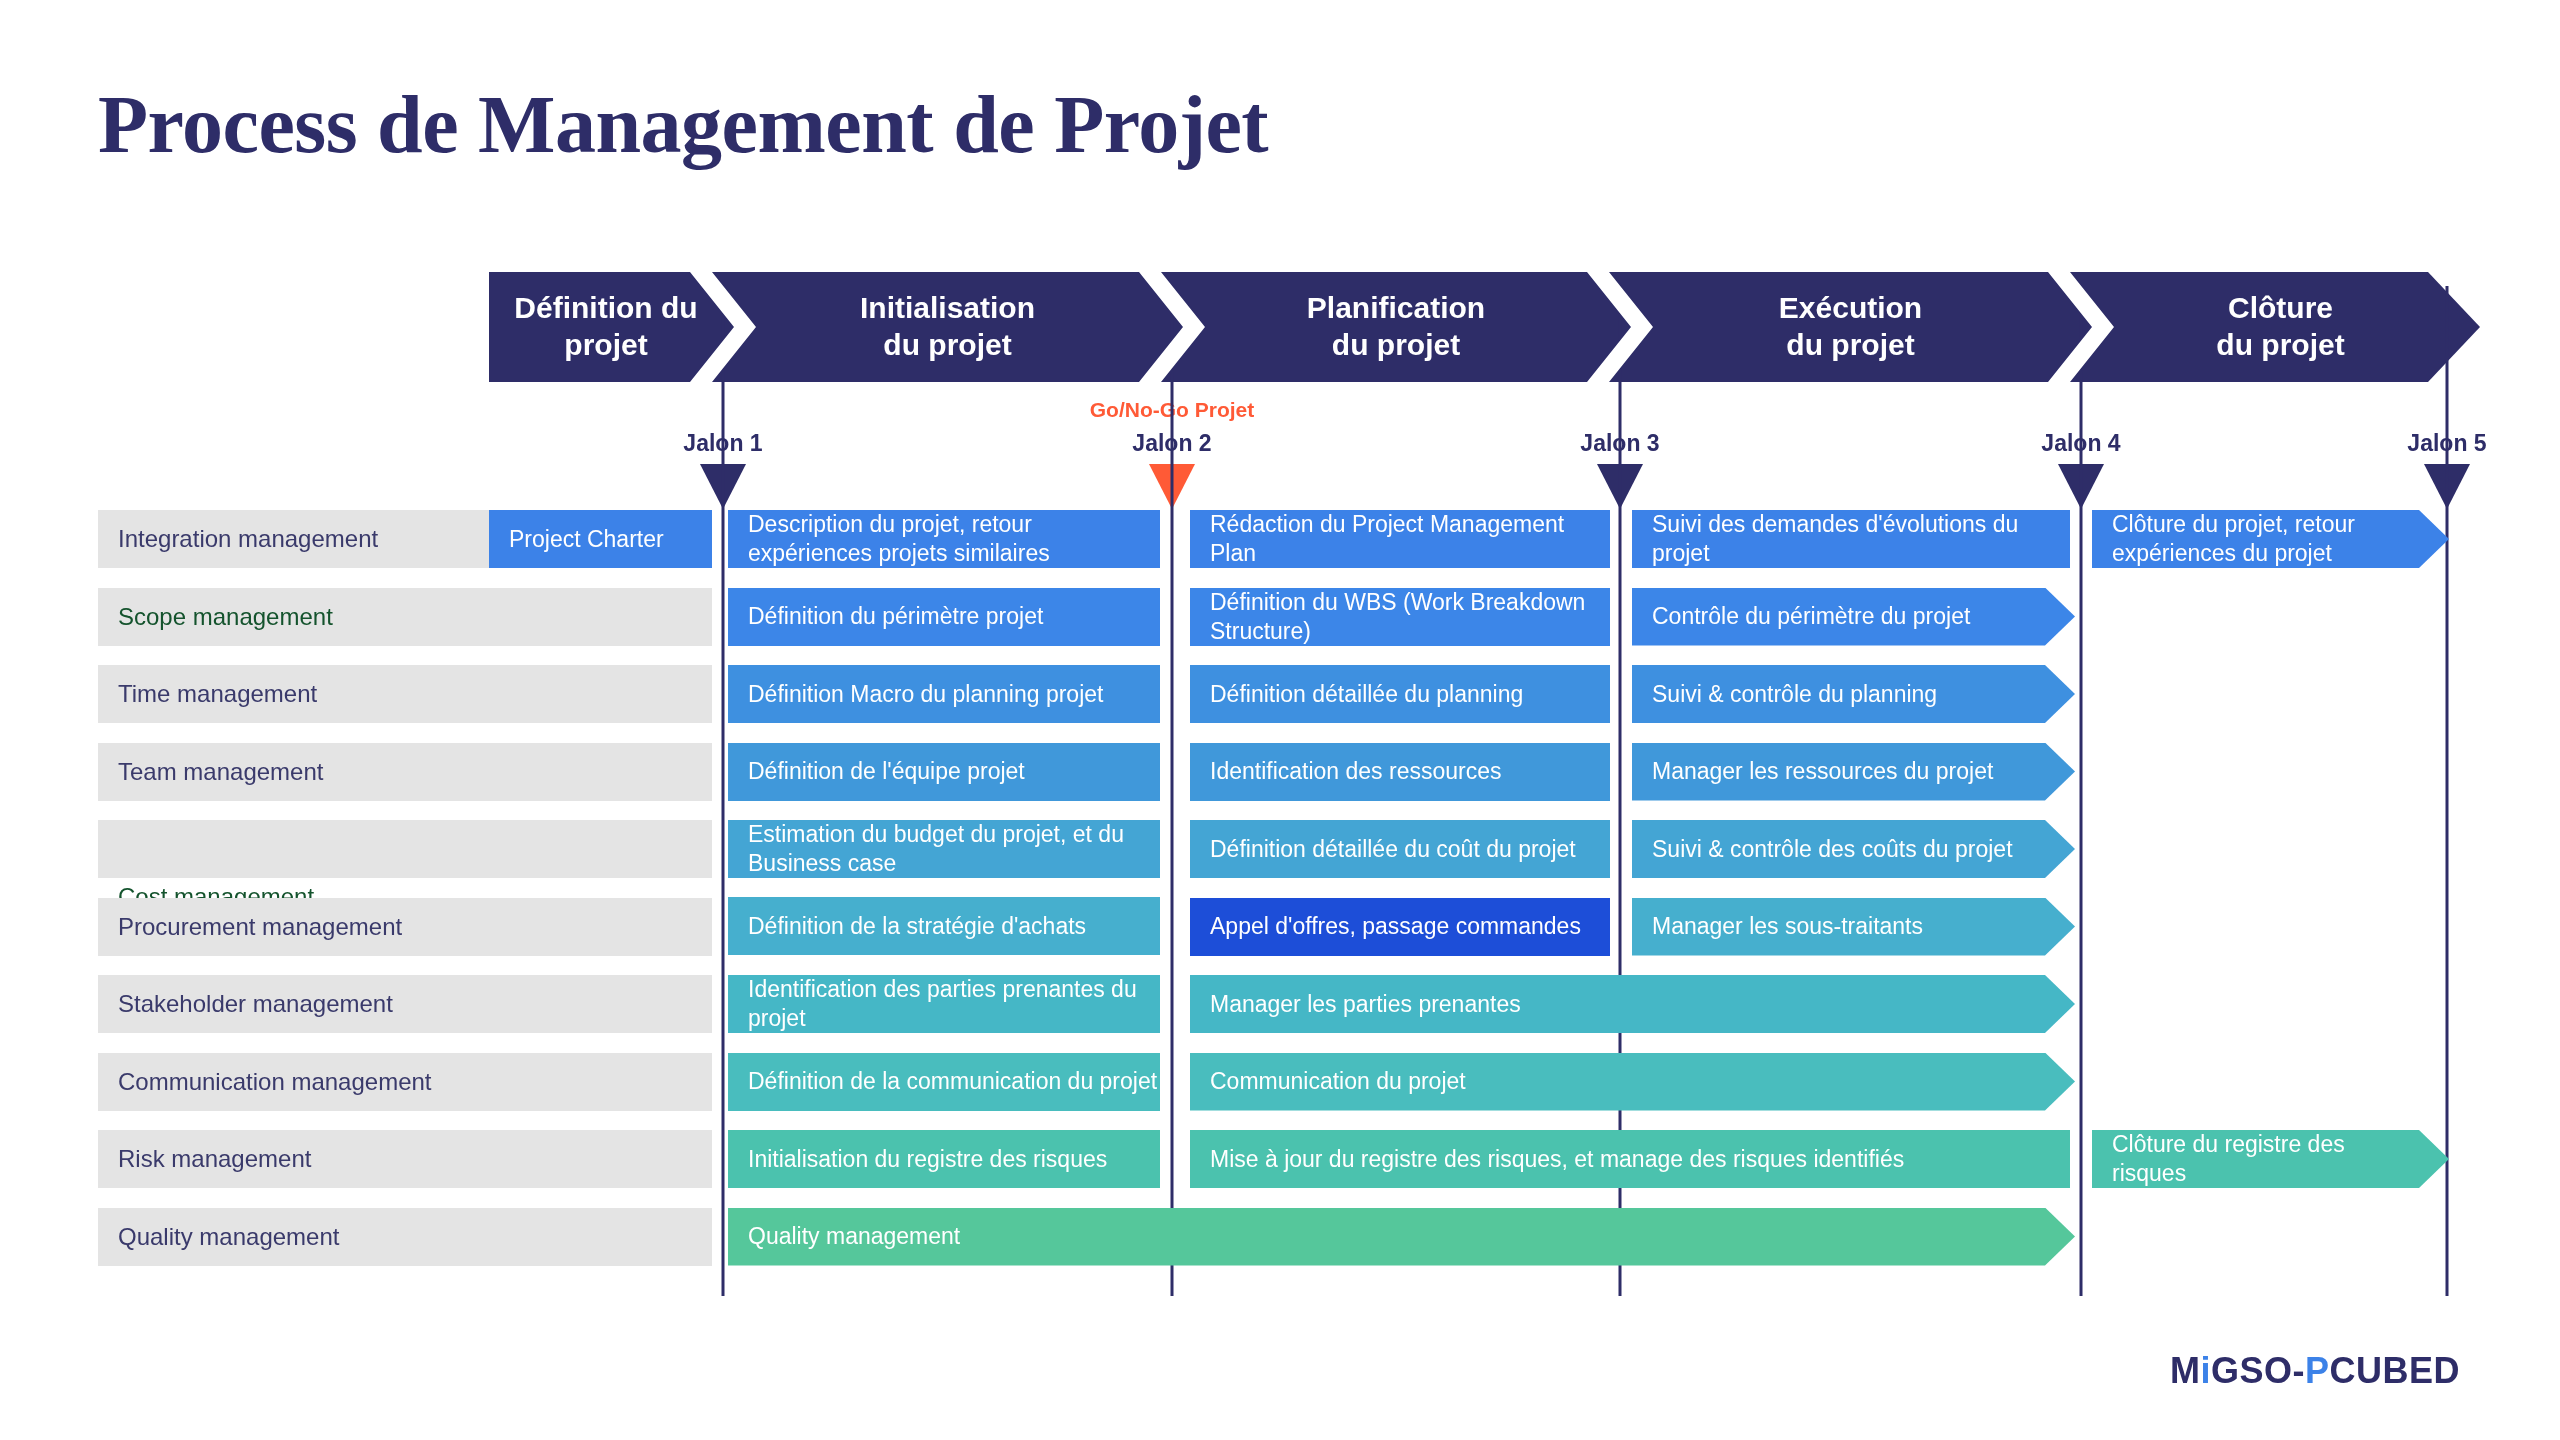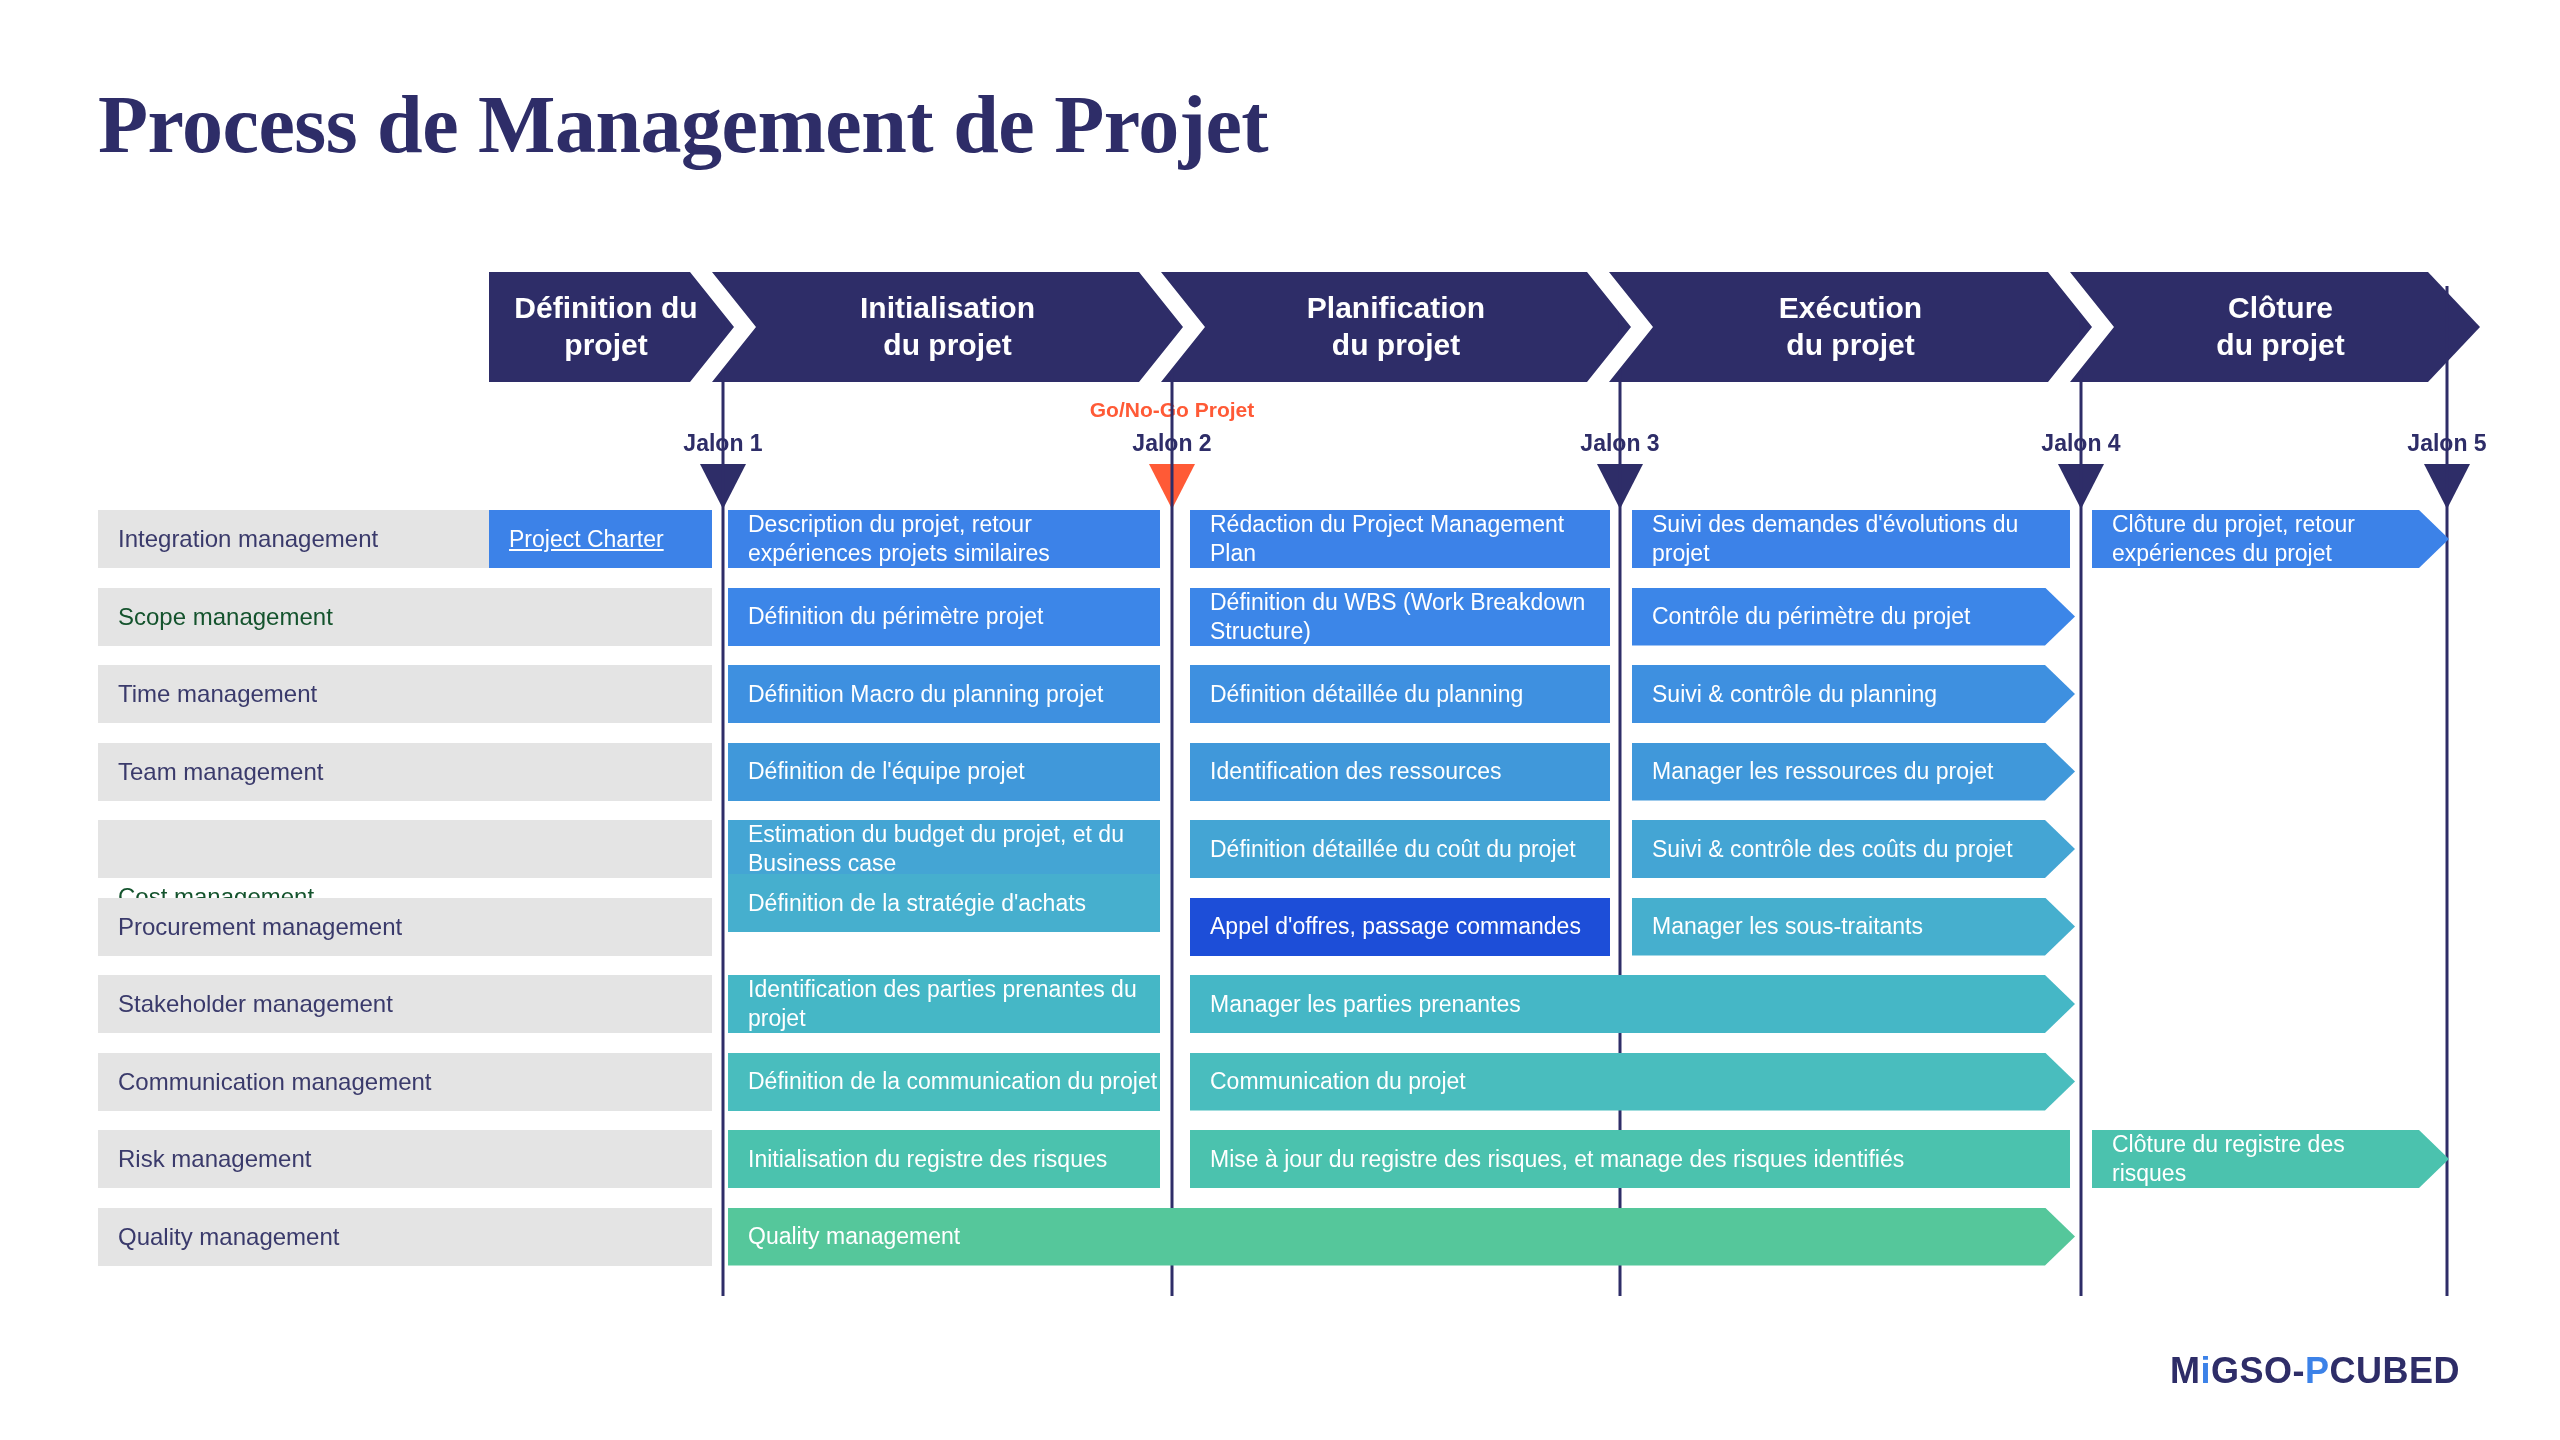--- a/index.html
+++ b/index.html
@@ -155,21 +155,21 @@
     <div class="rowlabel" style="top: 975px; color: rgb(58, 58, 107);">Stakeholder management</div>
     <div class="rowband" style="top: 1052.5px; width: 614px; background: rgb(228, 228, 228);"></div>
     <div class="rowlabel" style="top: 1052.5px; color: rgb(58, 58, 107);">Communication management</div>
     <div class="rowband" style="top: 1130px; width: 614px; background: rgb(228, 228, 228);"></div>
     <div class="rowlabel" style="top: 1130px; color: rgb(58, 58, 107);">Risk management</div>
     <div class="rowband" style="top: 1207.5px; width: 614px; background: rgb(228, 228, 228);"></div>
     <div class="rowlabel" style="top: 1207.5px; color: rgb(58, 58, 107);">Quality management</div>
   </div>
 
 <div id="barsLayer">
-    <div class="bar" style="top: 510px; left: 489px; width: 223px; background: rgb(60, 130, 232); text-decoration: underline;">
+    <div class="bar" style="top: 510px; left: 489px; width: 223px; background: rgb(60, 130, 232);">
       <span>Project Charter</span>
     </div>
     <div class="bar" style="top: 510px; left: 728px; width: 432px; background: rgb(60, 130, 232);">
       <span>Description du projet, retour expériences projets similaires</span>
     </div>
     <div class="bar" style="top: 510px; left: 1190px; width: 420px; background: rgb(60, 130, 232);">
       <span>Rédaction du Project Management Plan</span>
     </div>
     <div class="bar" style="top: 510px; left: 1632px; width: 438px; background: rgb(60, 130, 232);">
       <span>Suivi des demandes d'évolutions du projet</span>
@@ -206,21 +206,21 @@
     </div>
     <div class="bar" style="top: 820px; left: 728px; width: 432px; background: rgb(68, 165, 212);">
       <span>Estimation du budget du projet, et du Business case</span>
     </div>
     <div class="bar" style="top: 820px; left: 1190px; width: 420px; background: rgb(68, 165, 212);">
       <span>Définition détaillée du coût du projet</span>
     </div>
     <div class="bar arrow" style="top: 820px; left: 1632px; width: 443px; background: rgb(68, 165, 212); clip-path: polygon(0px 0px, calc(100% - 30px) 0px, 100% 50%, calc(100% - 30px) 100%, 0px 100%);">
       <span>Suivi &amp; contrôle des coûts du projet</span>
     </div>
-    <div class="bar" style="top: 874px; left: 728px; width: 432px; background: rgb(70, 175, 206);">
+    <div class="bar" style="top: 897px; left: 728px; width: 432px; background: rgb(70, 175, 206);">
       <span>Définition de la stratégie d'achats</span>
     </div>
     <div class="bar" style="top: 897.5px; left: 1190px; width: 420px; background: #1d4ed8;">
       <span>Appel d'offres, passage commandes</span>
     </div>
     <div class="bar arrow" style="top: 897.5px; left: 1632px; width: 443px; background: rgb(70, 175, 206); clip-path: polygon(0px 0px, calc(100% - 30px) 0px, 100% 50%, calc(100% - 30px) 100%, 0px 100%);">
       <span>Manager les sous-traitants</span>
     </div>
     <div class="bar" style="top: 975px; left: 728px; width: 432px; background: rgb(69, 183, 198);">
       <span>Identification des parties prenantes du projet</span>

